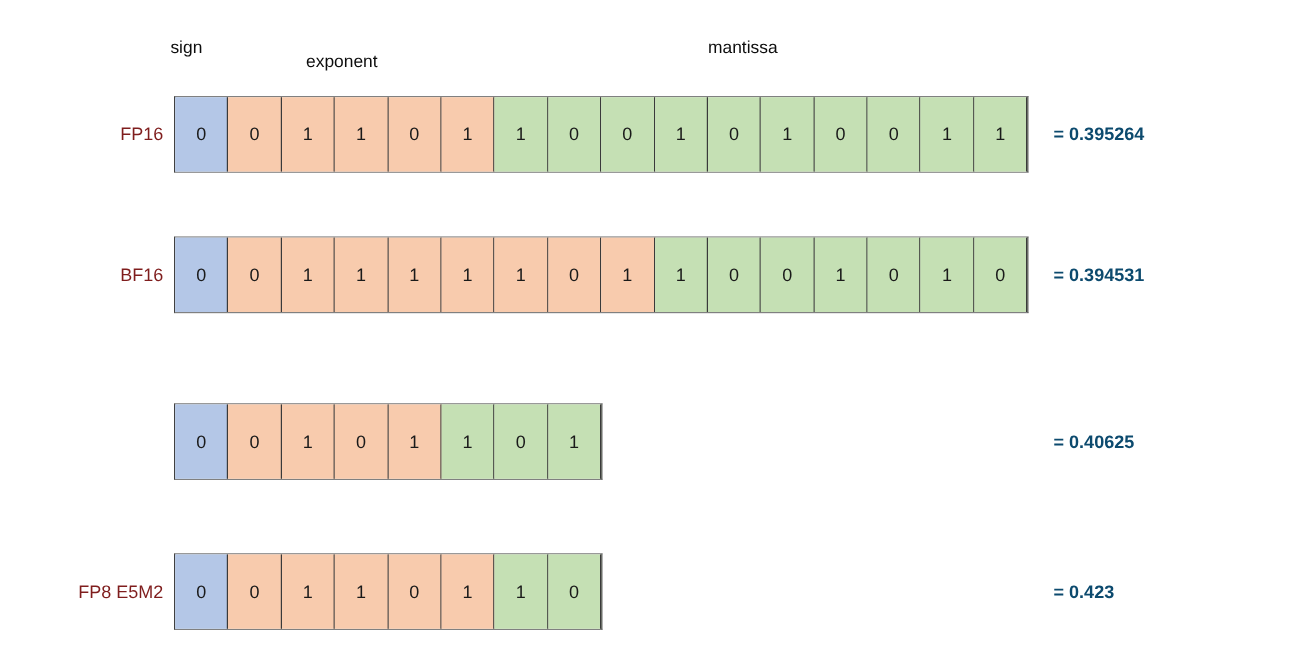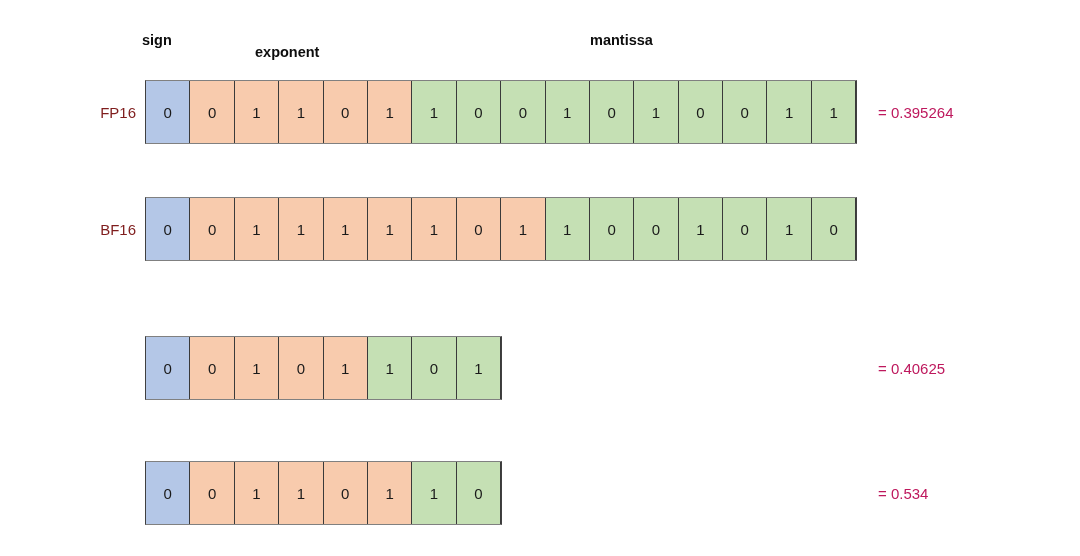--- a/index.html
+++ b/index.html
@@ -16,21 +16,20 @@
     overflow: hidden;
   }
 
   
   .field-headers {
     position: absolute;
     top: 30px;
     left: 0;
     width: 1080px;
     height: 24px;
-    font-weight: bold;
   }
   .field-header {
     position: absolute;
     font-size: 14.5px;
     line-height: 20px;
     color: #0d0d0d;
     white-space: nowrap;
   }
   #hdr-sign     { left: 142px; }
   #hdr-exponent { left: 255px; margin-top: 12px; }
@@ -95,22 +94,23 @@
   .bit-cell.region-end { border-right: 1.2px solid #3a3a3a; }
 
   .row-value {
     position: absolute;
     left: 878px;
     top: 0;
     height: 64px;
     display: flex;
     align-items: center;
     font-size: 15px;
-    color: #be185d;
+    color: #0c4a6e;
     white-space: nowrap;
+    font-weight: bold;
   }
 </style>
 </head>
 <body>
 
 <div class="field-headers">
   <div class="field-header" id="hdr-sign">sign</div>
   <div class="field-header" id="hdr-exponent">exponent</div>
   <div class="field-header" id="hdr-mantissa">mantissa</div>
 </div>
@@ -151,41 +151,43 @@
       <div class="bit-cell exponent">0</div>
       <div class="bit-cell exponent region-end">1</div>
       <div class="bit-cell mantissa">1</div>
       <div class="bit-cell mantissa">0</div>
       <div class="bit-cell mantissa">0</div>
       <div class="bit-cell mantissa">1</div>
       <div class="bit-cell mantissa">0</div>
       <div class="bit-cell mantissa">1</div>
       <div class="bit-cell mantissa region-end">0</div>
     </div>
+  <div class="row-value">= 0.394531</div>
 </div>
 
 <div class="format-row" id="row-2">
   <div class="bit-grid">
       <div class="bit-cell sign region-end">0</div>
       <div class="bit-cell exponent">0</div>
       <div class="bit-cell exponent">1</div>
       <div class="bit-cell exponent">0</div>
       <div class="bit-cell exponent region-end">1</div>
       <div class="bit-cell mantissa">1</div>
       <div class="bit-cell mantissa">0</div>
       <div class="bit-cell mantissa region-end">1</div>
     </div>
   <div class="row-value">= 0.40625</div>
 </div>
 
 <div class="format-row" id="row-3">
+  <div class="row-label">FP8 E5M2</div>
   <div class="bit-grid">
       <div class="bit-cell sign region-end">0</div>
       <div class="bit-cell exponent">0</div>
       <div class="bit-cell exponent">1</div>
       <div class="bit-cell exponent">1</div>
       <div class="bit-cell exponent">0</div>
       <div class="bit-cell exponent region-end">1</div>
       <div class="bit-cell mantissa">1</div>
       <div class="bit-cell mantissa region-end">0</div>
     </div>
-  <div class="row-value">= 0.534</div>
+  <div class="row-value">= 0.423</div>
 </div>
 
 </body></html>

